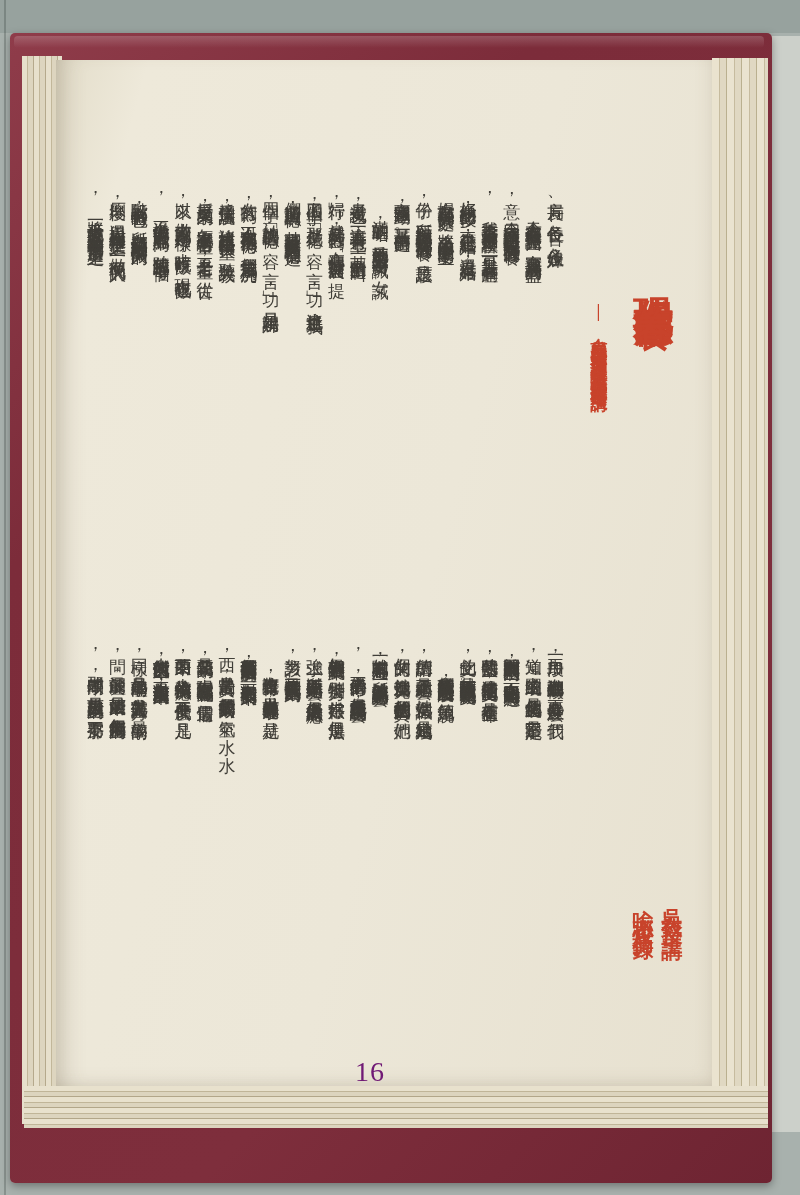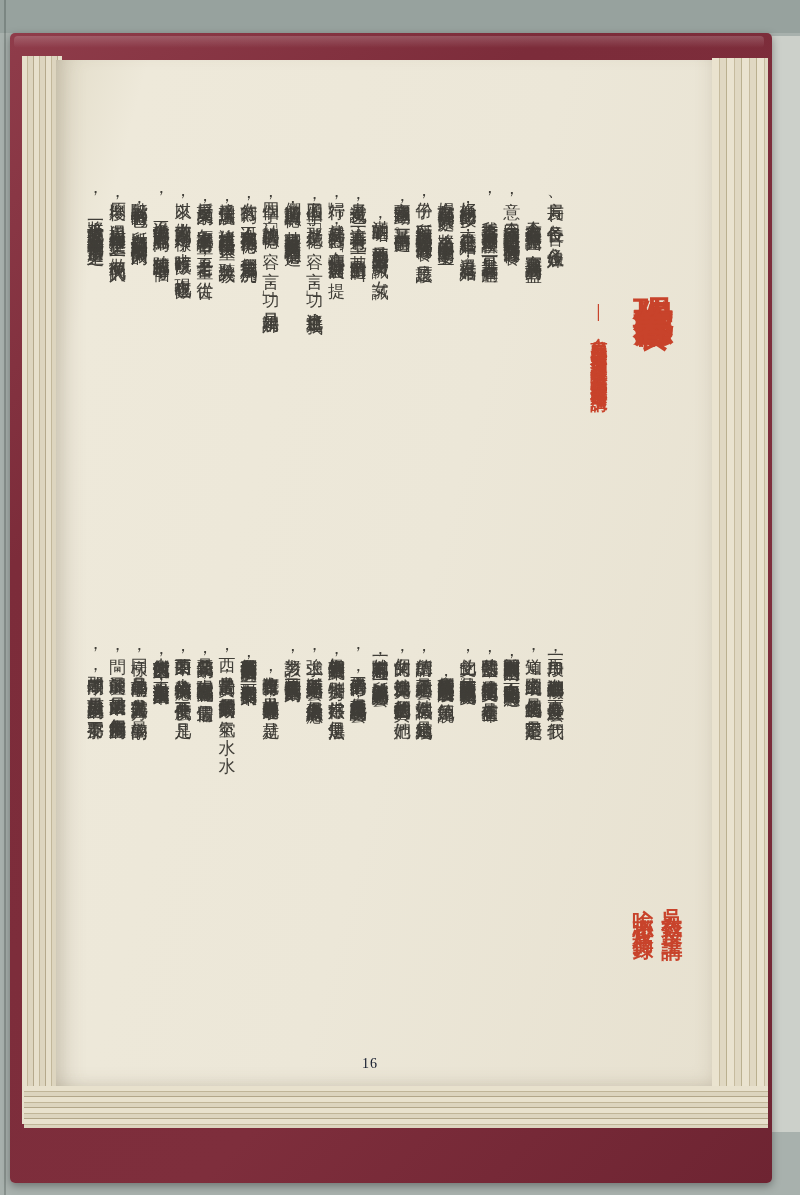--- a/index.html
+++ b/index.html
@@ -53,21 +53,21 @@
     font-size:21px;font-weight:bold;letter-spacing:7.6px;
     color:#c8432b;
   }
   .credits .credit-col{line-height:29px;white-space:nowrap;}
   .body-block{left:84px;width:482px;font-size:17px;color:#403e38;}
   .body-block .col{line-height:21.9px;white-space:nowrap;}
   .body-top{top:189px;height:452px;letter-spacing:1.3px;}
   .body-bottom{top:645px;height:432px;letter-spacing:0.6px;}
   .page-number{
     position:absolute;left:338px;top:1056px;width:64px;text-align:center;
-    font-size:14px;color:#0f172a;letter-spacing:1px;
+    font-size:28px;color:#701a75;letter-spacing:1px;
   }
 </style>
 </head>
 <body>
 
 <div class="bg-top-strip"></div>
 <div class="bg-right-panel"></div>
 <div class="seam-line"></div>
 
 <div class="book-cover"></div>

